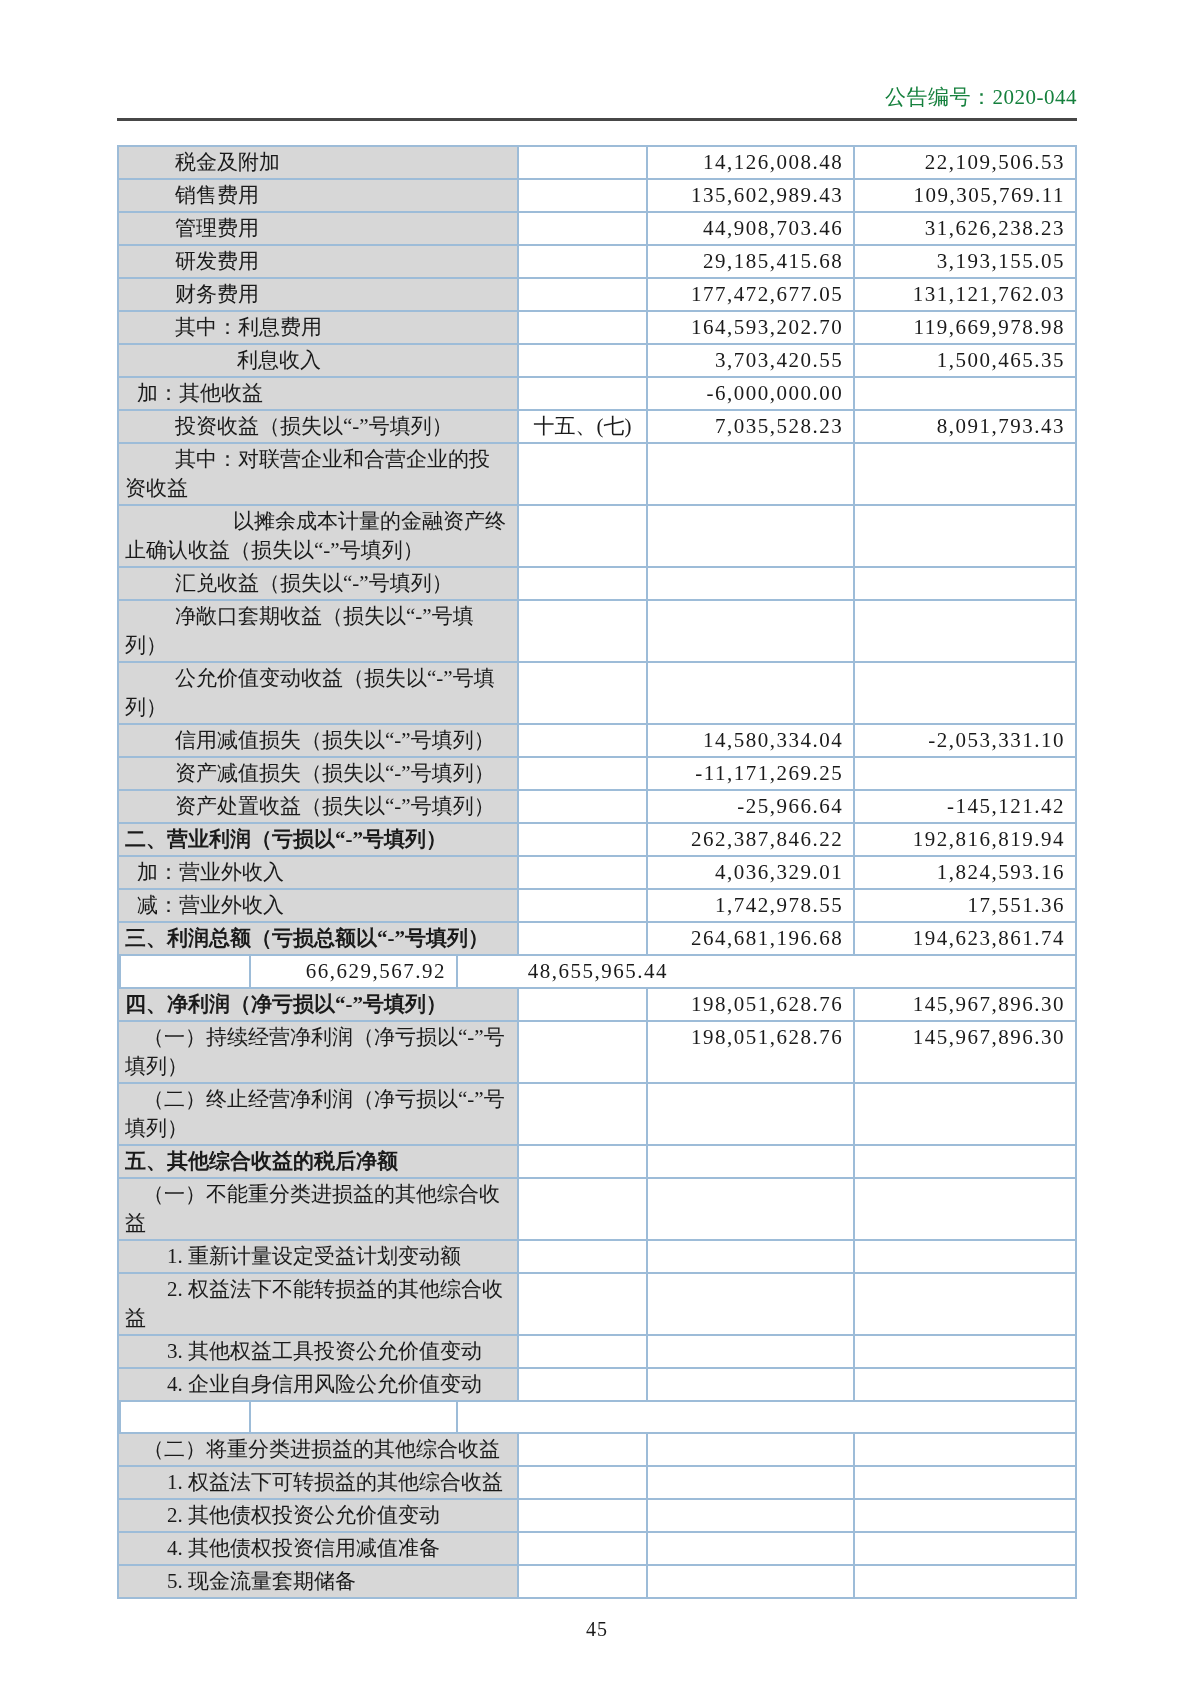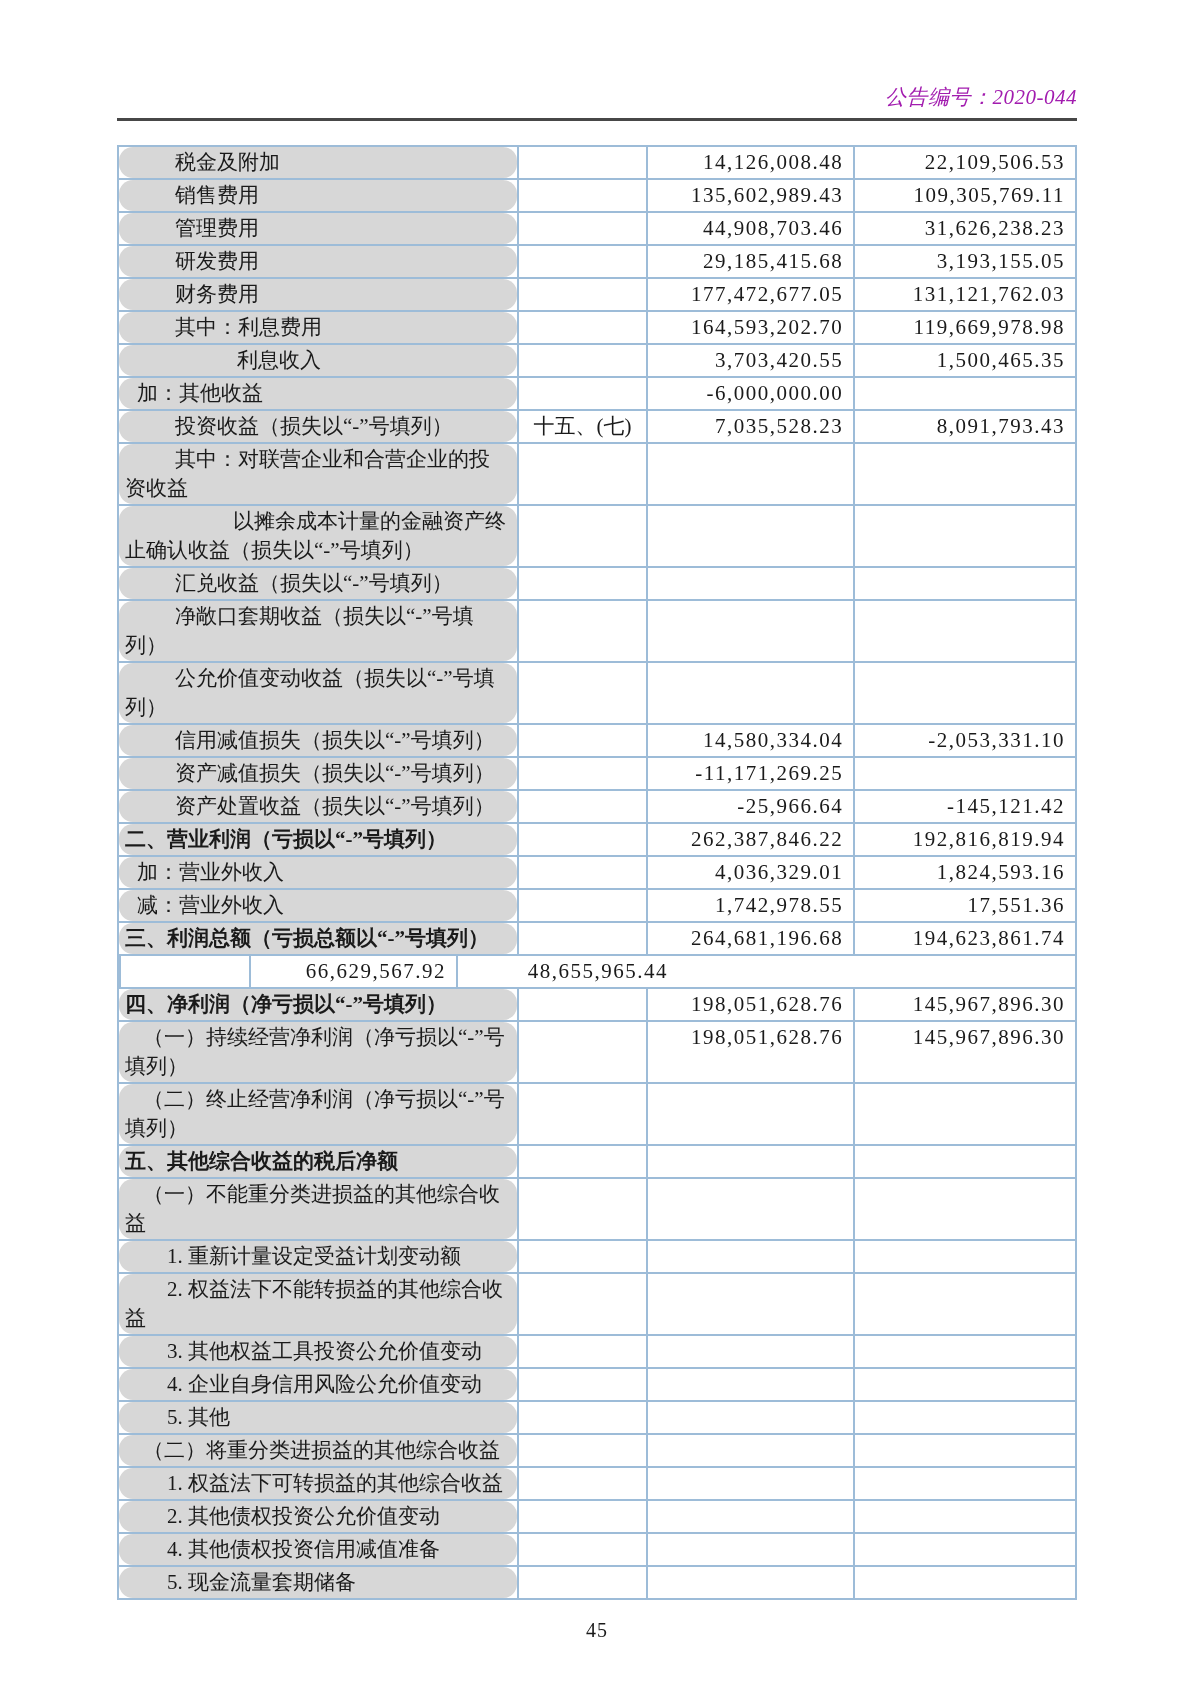--- a/index.html
+++ b/index.html
@@ -11,22 +11,21 @@
     -webkit-font-smoothing:antialiased;
   }
   .page{position:relative;width:1200px;height:1697px;overflow:hidden;}
   .content{position:absolute;left:117px;top:0;width:960px;}
 
   .header{
     padding-top:83px;
     text-align:right;
     font-size:21px;
     letter-spacing:0.5px;
-    color:#a21caf;
-    font-style:italic;
+    color:#15803d;
   }
   .rule{
     margin-top:7px;
     height:3px;
     background:#474747;
   }
 
   .fin-table{
     margin-top:24px;
     border:2px solid #9DBCD8;
@@ -41,21 +40,20 @@
   .row:first-child{border-top:none;}
   .cell{
     box-sizing:border-box;
     font-size:21px;
     line-height:29px;
     padding:1px 8px 1px 6px;
   }
   .item{
     width:398px;
     background:#D7D7D7;
-    border-radius:14px;
   }
   .note{
     width:130px;
     border-left:2px solid #9DBCD8;
     text-align:center;
     padding-left:2px;padding-right:2px;
   }
   .amt{
     width:207px;
     border-left:2px solid #9DBCD8;
@@ -274,21 +272,20 @@
           <div class="cell amt current"></div>
           <div class="cell amt prior"></div>
         </div>
         <div class="row">
           <div class="cell item lvl-num">4. 企业自身信用风险公允价值变动</div>
           <div class="cell note"></div>
           <div class="cell amt current"></div>
           <div class="cell amt prior"></div>
         </div>
         <div class="row">
-          <div class="cell item lvl-num">5. 其他</div>
           <div class="cell note"></div>
           <div class="cell amt current"></div>
           <div class="cell amt prior"></div>
         </div>
         <div class="row">
           <div class="cell item lvl-paren">（二）将重分类进损益的其他综合收益</div>
           <div class="cell note"></div>
           <div class="cell amt current"></div>
           <div class="cell amt prior"></div>
         </div>

